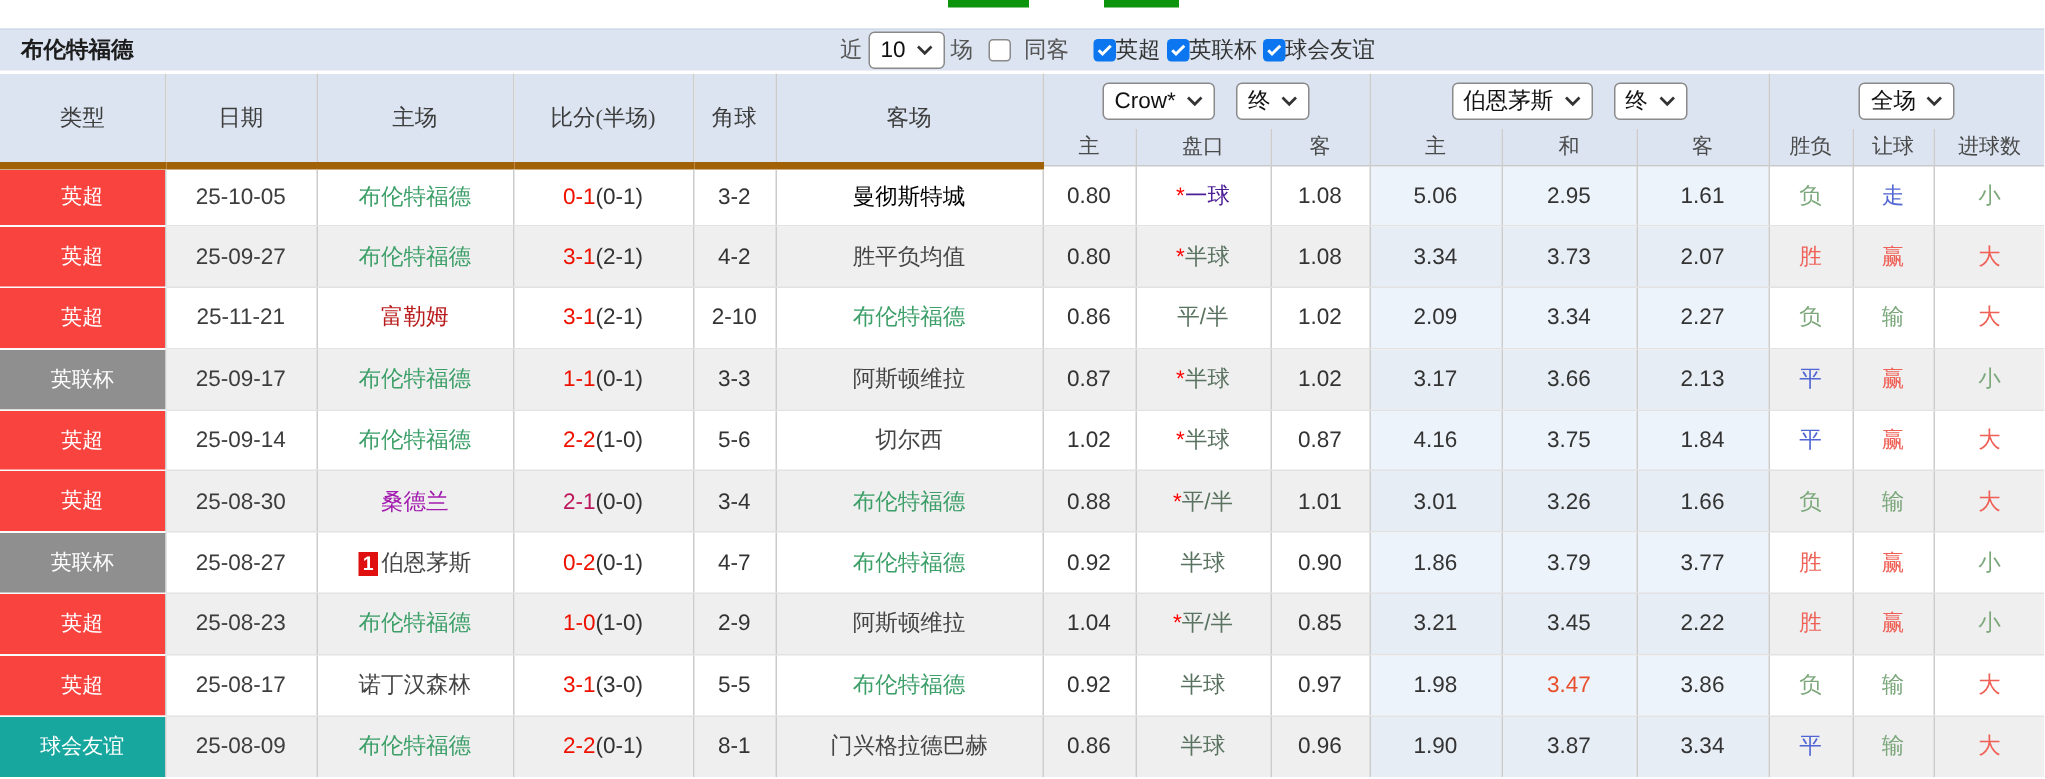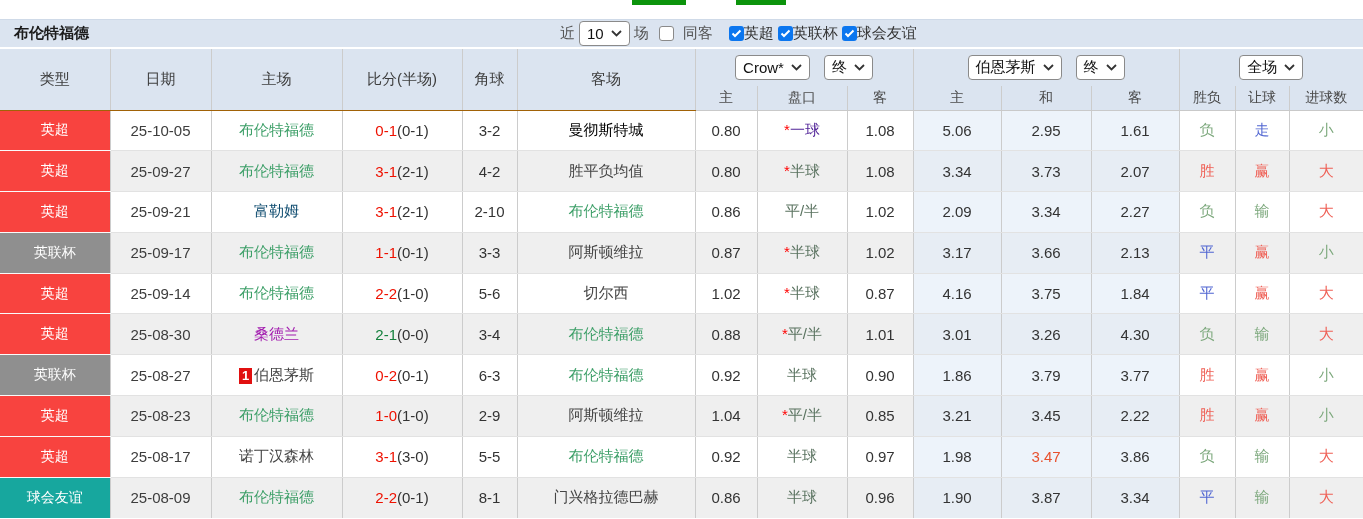--- a/index.html
+++ b/index.html
@@ -26,21 +26,21 @@
   .comp-item { display:inline-flex; align-items:center; }
   .comp-item .cl { color:#333; }
 
   table { border-collapse:collapse; table-layout:fixed; width:1363px; border-top:2px solid #fff; }
   th, td { text-align:center; overflow:hidden; white-space:nowrap; padding:0;
            border-right:1px solid #ccc; }
   th:last-child, td:last-child { border-right:none; }
   thead th { background:var(--header-bg,#dbe4f0); font-weight:normal; color:#3d3d3d; font-size:15px; }
   .hrow1 th { height:38px; }
   .hrow2 th { height:24px; font-size:14px; color:#4a4a4a; border-bottom:1px solid #c9c9c9; }
-  thead th[rowspan] { border-bottom:1px solid #a16207; }
+  thead th[rowspan] { border-bottom:5px solid #a16207;font-family:Liberation Serif, serif; }
   .selwrap { display:flex; align-items:center; justify-content:center; gap:14px; }
 
   tbody td { font-size:15px; color:#333; height:40.8px; border-bottom:1px solid #e2e2e2; }
   tbody tr:last-child td { border-bottom:none; }
   tr.odd td  { background:#fff; }
   tr.even td { background:var(--row-alt,#efefef); }
   tr.odd  td.c-avg { background:var(--avg-bg,#edf3fa); }
   tr.even td.c-avg { background:var(--avg-alt,#e7edf4); }
   td.c-league { color:#fff; font-size:14px; border-bottom:1px solid #fafafa; }
   td.c-date { color:#3d3d3d; }
@@ -211,22 +211,22 @@
           <td class="c-odds">1.08</td>
           <td class="c-avg">3.34</td>
           <td class="c-avg">3.73</td>
           <td class="c-avg">2.07</td>
           <td class="c-res" style="color: rgb(239, 97, 87);">胜</td>
           <td class="c-res" style="color: rgb(239, 97, 87);">赢</td>
           <td class="c-res" style="color: rgb(239, 97, 87);">大</td>
         </tr>
         <tr class="odd">
           <td class="c-league" style="background: rgb(248, 67, 63);">英超</td>
-          <td class="c-date">25-09-21</td>
-          <td class="c-team"><span style="color:#0c4a6e">富勒姆</span></td>
+          <td class="c-date">25-11-21</td>
+          <td class="c-team"><span style="color:#b91c1c">富勒姆</span></td>
           <td class="c-score"><span style="color:#ee1100">3-1</span><span style="color:#333333">(2-1)</span></td>
           <td class="c-corners">2-10</td>
           <td class="c-team"><span style="color:#3d9f68">布伦特福德</span></td>
           <td class="c-odds">0.86</td>
           <td class="c-odds"><span style="color:#5a7360">平/半</span></td>
           <td class="c-odds">1.02</td>
           <td class="c-avg">2.09</td>
           <td class="c-avg">3.34</td>
           <td class="c-avg">2.27</td>
           <td class="c-res" style="color: rgb(124, 168, 124);">负</td>
@@ -264,39 +264,39 @@
           <td class="c-avg">3.75</td>
           <td class="c-avg">1.84</td>
           <td class="c-res" style="color: rgb(81, 102, 210);">平</td>
           <td class="c-res" style="color: rgb(239, 97, 87);">赢</td>
           <td class="c-res" style="color: rgb(239, 97, 87);">大</td>
         </tr>
         <tr class="even">
           <td class="c-league" style="background: rgb(248, 67, 63);">英超</td>
           <td class="c-date">25-08-30</td>
           <td class="c-team"><span style="color:#a21caf">桑德兰</span></td>
-          <td class="c-score"><span style="color:#15803d">2-1</span><span style="color:#333333">(0-0)</span></td>
+          <td class="c-score"><span style="color:#be185d">2-1</span><span style="color:#333333">(0-0)</span></td>
           <td class="c-corners">3-4</td>
           <td class="c-team"><span style="color:#3d9f68">布伦特福德</span></td>
           <td class="c-odds">0.88</td>
           <td class="c-odds"><span style="color:#ff0000">*</span><span style="color:#5a7360">平/半</span></td>
           <td class="c-odds">1.01</td>
           <td class="c-avg">3.01</td>
           <td class="c-avg">3.26</td>
-          <td class="c-avg">4.30</td>
+          <td class="c-avg">1.66</td>
           <td class="c-res" style="color: rgb(124, 168, 124);">负</td>
           <td class="c-res" style="color: rgb(124, 168, 124);">输</td>
           <td class="c-res" style="color: rgb(239, 97, 87);">大</td>
         </tr>
         <tr class="odd">
           <td class="c-league" style="background: rgb(143, 143, 143);">英联杯</td>
           <td class="c-date">25-08-27</td>
           <td class="c-team"><span class="rc">1</span><span style="color:#454545">伯恩茅斯</span></td>
           <td class="c-score"><span style="color:#ee1100">0-2</span><span style="color:#333333">(0-1)</span></td>
-          <td class="c-corners">6-3</td>
+          <td class="c-corners">4-7</td>
           <td class="c-team"><span style="color:#3d9f68">布伦特福德</span></td>
           <td class="c-odds">0.92</td>
           <td class="c-odds"><span style="color:#5a7360">半球</span></td>
           <td class="c-odds">0.90</td>
           <td class="c-avg">1.86</td>
           <td class="c-avg">3.79</td>
           <td class="c-avg">3.77</td>
           <td class="c-res" style="color: rgb(239, 97, 87);">胜</td>
           <td class="c-res" style="color: rgb(239, 97, 87);">赢</td>
           <td class="c-res" style="color: rgb(124, 168, 124);">小</td>

